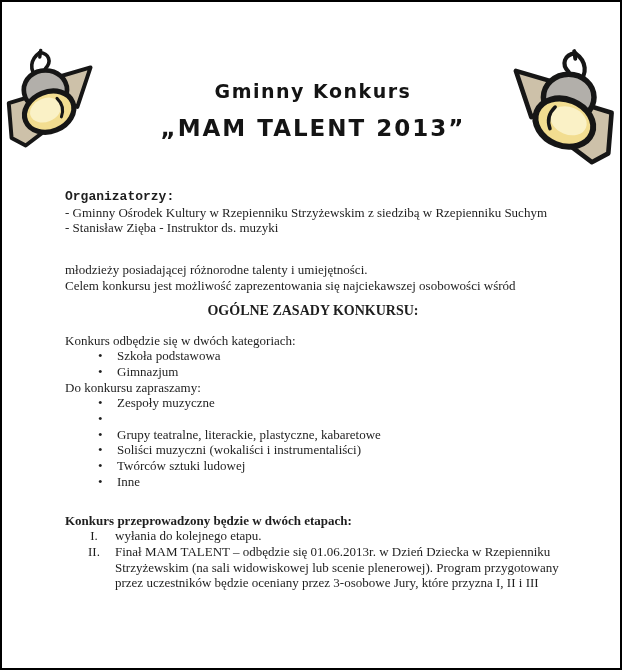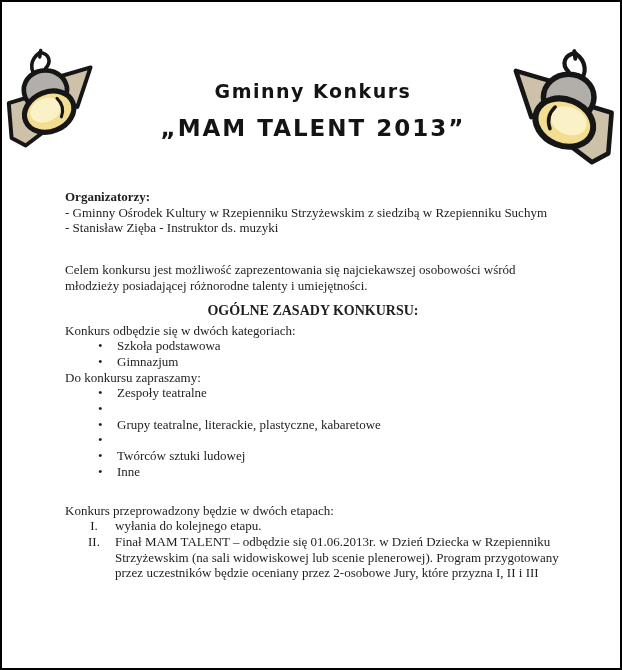--- a/index.html
+++ b/index.html
@@ -25,35 +25,35 @@
     font-weight:bold; color:#141414;
   }
   .title-line1 { font-size:19px; letter-spacing:1.5px; line-height:21px; }
   .title-line2 { font-size:23px; letter-spacing:2px; margin-top:14px; line-height:25px; }
 
   .content {
     position:absolute; left:63px; top:187px; width:537px;
     font-size:13px; line-height:15.7px;
   }
   .line { white-space:nowrap; }
-  .bold { font-weight:bold; }
+  .bold { font-weight:bold;font-family:Liberation Mono, monospace; }
 
   .intro { margin-top:26px; }
 
   .rules-heading {
     margin-top:7px; margin-left:-63px; width:622px;
     text-align:center; font-weight:bold; font-size:14px; line-height:19px;
   }
-  .cat-label { margin-top:3px; }
+  .cat-label { margin-top:13px; }
   .invited-label { }
 
   .bullet-row { display:flex; }
   .bullet { width:19px; margin-left:33px; flex:none; }
 
-  .stages-heading { margin-top:23px; font-weight:normal; }
+  .stages-heading { margin-top:23px; font-weight:bold; }
   .stage-row { display:flex; align-items:flex-start; }
   .stage-num { flex:none; width:30px; margin-left:14px; margin-right:6px; text-align:center; }
   .stage-text { flex:1; }
 </style>
 </head>
 <body>
 
 <span class="spot spot-left">
   <svg viewBox="0 0 100 122" xmlns="http://www.w3.org/2000/svg">
     <g fill="none" stroke="#161616" stroke-linecap="round" stroke-linejoin="round">
@@ -95,50 +95,51 @@
   <div class="title-line2">„MAM TALENT 2013”</div>
 </div>
 
 <div class="content">
 
   <div class="line bold">Organizatorzy:</div>
   <div class="line">- Gminny Ośrodek Kultury w Rzepienniku Strzyżewskim z siedzibą w Rzepienniku Suchym</div>
   <div class="line">- Stanisław Zięba - Instruktor ds. muzyki</div>
 
   <div class="intro">
+    <div class="line">młodzieży posiadającej różnorodne talenty i umiejętności.</div>
     <div class="line">Celem konkursu jest możliwość zaprezentowania się najciekawszej osobowości wśród</div>
-    <div class="line">młodzieży posiadającej różnorodne talenty i umiejętności.</div>
   </div>
 
   <div class="rules-heading">OGÓLNE ZASADY KONKURSU:</div>
 
   <div class="cat-label line">Konkurs odbędzie się w dwóch kategoriach:</div>
   <div class="bullet-row">
     <span class="bullet">•</span>
     <span class="line">Szkoła podstawowa</span>
   </div>
   <div class="bullet-row">
     <span class="bullet">•</span>
     <span class="line">Gimnazjum</span>
   </div>
 
   <div class="invited-label line">Do konkursu zapraszamy:</div>
   <div class="bullet-row">
     <span class="bullet">•</span>
-    <span class="line">Zespoły teatralne</span>
+    <span class="line">Zespoły muzyczne</span>
   </div>
   <div class="bullet-row">
     <span class="bullet">•</span>
   </div>
   <div class="bullet-row">
     <span class="bullet">•</span>
     <span class="line">Grupy teatralne, literackie, plastyczne, kabaretowe</span>
   </div>
   <div class="bullet-row">
     <span class="bullet">•</span>
+    <span class="line">Soliści muzyczni (wokaliści i instrumentaliści)</span>
   </div>
   <div class="bullet-row">
     <span class="bullet">•</span>
     <span class="line">Twórców sztuki ludowej</span>
   </div>
   <div class="bullet-row">
     <span class="bullet">•</span>
     <span class="line">Inne</span>
   </div>
 
@@ -149,17 +150,17 @@
     <span class="stage-text">
       <span class="line" style="display:block">wyłania do kolejnego etapu.</span>
     </span>
   </div>
 
   <div class="stage-row">
     <span class="stage-num">II.</span>
     <span class="stage-text">
       <span class="line" style="display:block">Finał MAM TALENT – odbędzie się 01.06.2013r. w Dzień Dziecka w Rzepienniku</span>
       <span class="line" style="display:block">Strzyżewskim (na sali widowiskowej lub scenie plenerowej). Program przygotowany</span>
-      <span class="line" style="display:block">przez uczestników będzie oceniany przez 2-osobowe Jury, które przyzna I, II i III</span>
+      <span class="line" style="display:block">przez uczestników będzie oceniany przez 3-osobowe Jury, które przyzna I, II i III</span>
     </span>
   </div>
 
 </div>
 
 </body></html>

